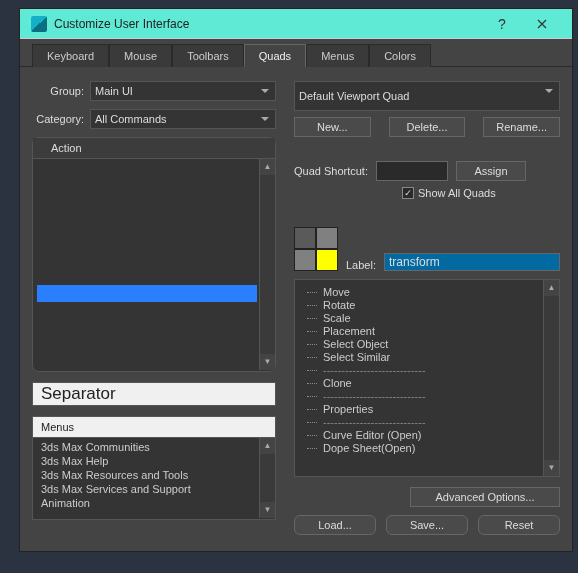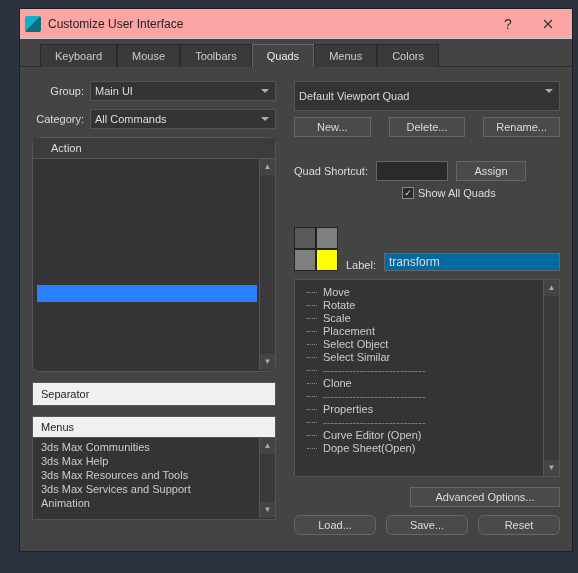--- a/index.html
+++ b/index.html
@@ -1,40 +1,40 @@
 <!DOCTYPE html>
 <html><head>
 <meta charset="utf-8">
 <style>
   * { box-sizing: border-box; margin: 0; padding: 0; font-family: 'Segoe UI', Tahoma, sans-serif; }
   body { background: #2b3340; width: 578px; height: 573px; overflow: hidden; }
   .window { position: absolute; left: 19px; top: 8px; width: 554px; height: 544px; background: #444444; border: 1px solid #222; }
-  .titlebar { height: 30px; background: #fca5a5; display: flex; align-items: center; padding: 0 4px; border-bottom: 1px solid #ccc; justify-content: flex-end; }
+  .titlebar { height: 30px; background: #5eead4; display: flex; align-items: center; padding: 0 10px; border-bottom: 1px solid #ccc; justify-content: flex-end; }
   .titlebar .icon { width: 18px; height: 18px; margin-right: 6px; display: flex; align-items: center; justify-content: center; }
   .titlebar .title { font-size: 12px; color: #222; flex: 1; }
   .titlebar .winbtn { width: 40px; height: 28px; display: flex; align-items: center; justify-content: center; color: #333; font-size: 14px; cursor: default; }
-  .tabs { display: flex; background: #444; border-bottom: 1px solid #2a2a2a; padding: 4px 4px 0 20px; gap: 0; }
+  .tabs { display: flex; background: #444; border-bottom: 1px solid #2a2a2a; padding: 4px 4px 0 12px; gap: 0; }
   .tab { padding: 5px 14px; font-size: 11px; color: #ccc; background: #3a3a3a; border: 1px solid #2a2a2a; border-bottom: none; cursor: default; position: relative; top: 1px; }
   .tab.active { background: #444; border-color: #666 #666 #444 #666; color: #eee; z-index: 2; }
   .content { display: flex; padding: 14px 12px; gap: 18px; height: calc(100% - 60px); }
   .leftcol { width: 244px; display: flex; flex-direction: column; }
   .rightcol { flex: 1; display: flex; flex-direction: column; }
   .row { display: flex; align-items: center; margin-bottom: 8px; }
   .lbl { font-size: 11px; color: #ddd; width: 58px; text-align: right; padding-right: 6px; }
   .dropdown { flex: 1; height: 20px; background: #343434; border: 1px solid #555; color: #ddd; font-size: 11px; padding: 0 4px; position: relative; display: flex; align-items: center; }
   .dropdown::after { content: ''; position: absolute; right: 6px; top: 7px; border: 4px solid transparent; border-top-color: #aaa; }
   .listbox { background: #343434; border: 1px solid #555; position: relative; }
   .actionbox { height: 235px; margin-left: 0; border-radius: 7px; }
   .listheader { background: #3c3c3c; border-bottom: 1px solid #555; padding: 4px 18px 4px 18px; font-size: 11px; color: #ddd; }
   .listbody { position: relative; height: calc(100% - 22px); overflow: hidden; }
   .selrow { position: absolute; left: 4px; right: 18px; top: 126px; height: 17px; background: #2a7fff; }
   .scrollbar { position: absolute; right: 0; top: 0; bottom: 0; width: 16px; background: #3a3a3a; border-left: 1px solid #555; }
   .scrollbar::before { content: '▲'; position: absolute; top: 0; left: 0; right: 0; height: 16px; font-size: 8px; color: #aaa; text-align: center; line-height: 16px; background: #444; }
   .scrollbar::after { content: '▼'; position: absolute; bottom: 0; left: 0; right: 0; height: 16px; font-size: 8px; color: #aaa; text-align: center; line-height: 16px; background: #444; }
-  .sepbox { height: 24px; margin-top: 10px; padding: 4px 8px; font-size: 11px; color: #ddd; display: flex; align-items: center; background: #e8e8e8; color: #222; border: 1px solid #555; }
+  .sepbox { height: 24px; margin-top: 10px; padding: 4px 8px; font-size: 17px; color: #ddd; display: flex; align-items: center; background: #e8e8e8; color: #222; border: 1px solid #555; }
   .sepbox, .menusheader { background: #f0f0f0; color: #222; }
   .menusbox { margin-top: 10px; height: 104px; }
   .menusheader { padding: 4px 8px; font-size: 11px; border-bottom: 1px solid #555; }
   .menuslist { font-size: 11px; color: #ccc; padding: 2px 0; overflow: hidden; height: calc(100% - 22px); position: relative; }
   .menusitem { padding: 1px 8px; white-space: nowrap; }
   .btn { height: 20px; background: #4a4a4a; border: 1px solid #666; color: #ddd; font-size: 11px; display: flex; align-items: center; justify-content: center; cursor: default; }
   .btnrow { display: flex; gap: 18px; margin-top: 6px; }
   .btnrow .btn { flex: 1; }
   .quadshortcut { margin-top: 24px; display: flex; align-items: center; gap: 8px; }
   .qs-lbl { font-size: 11px; color: #ddd; }

